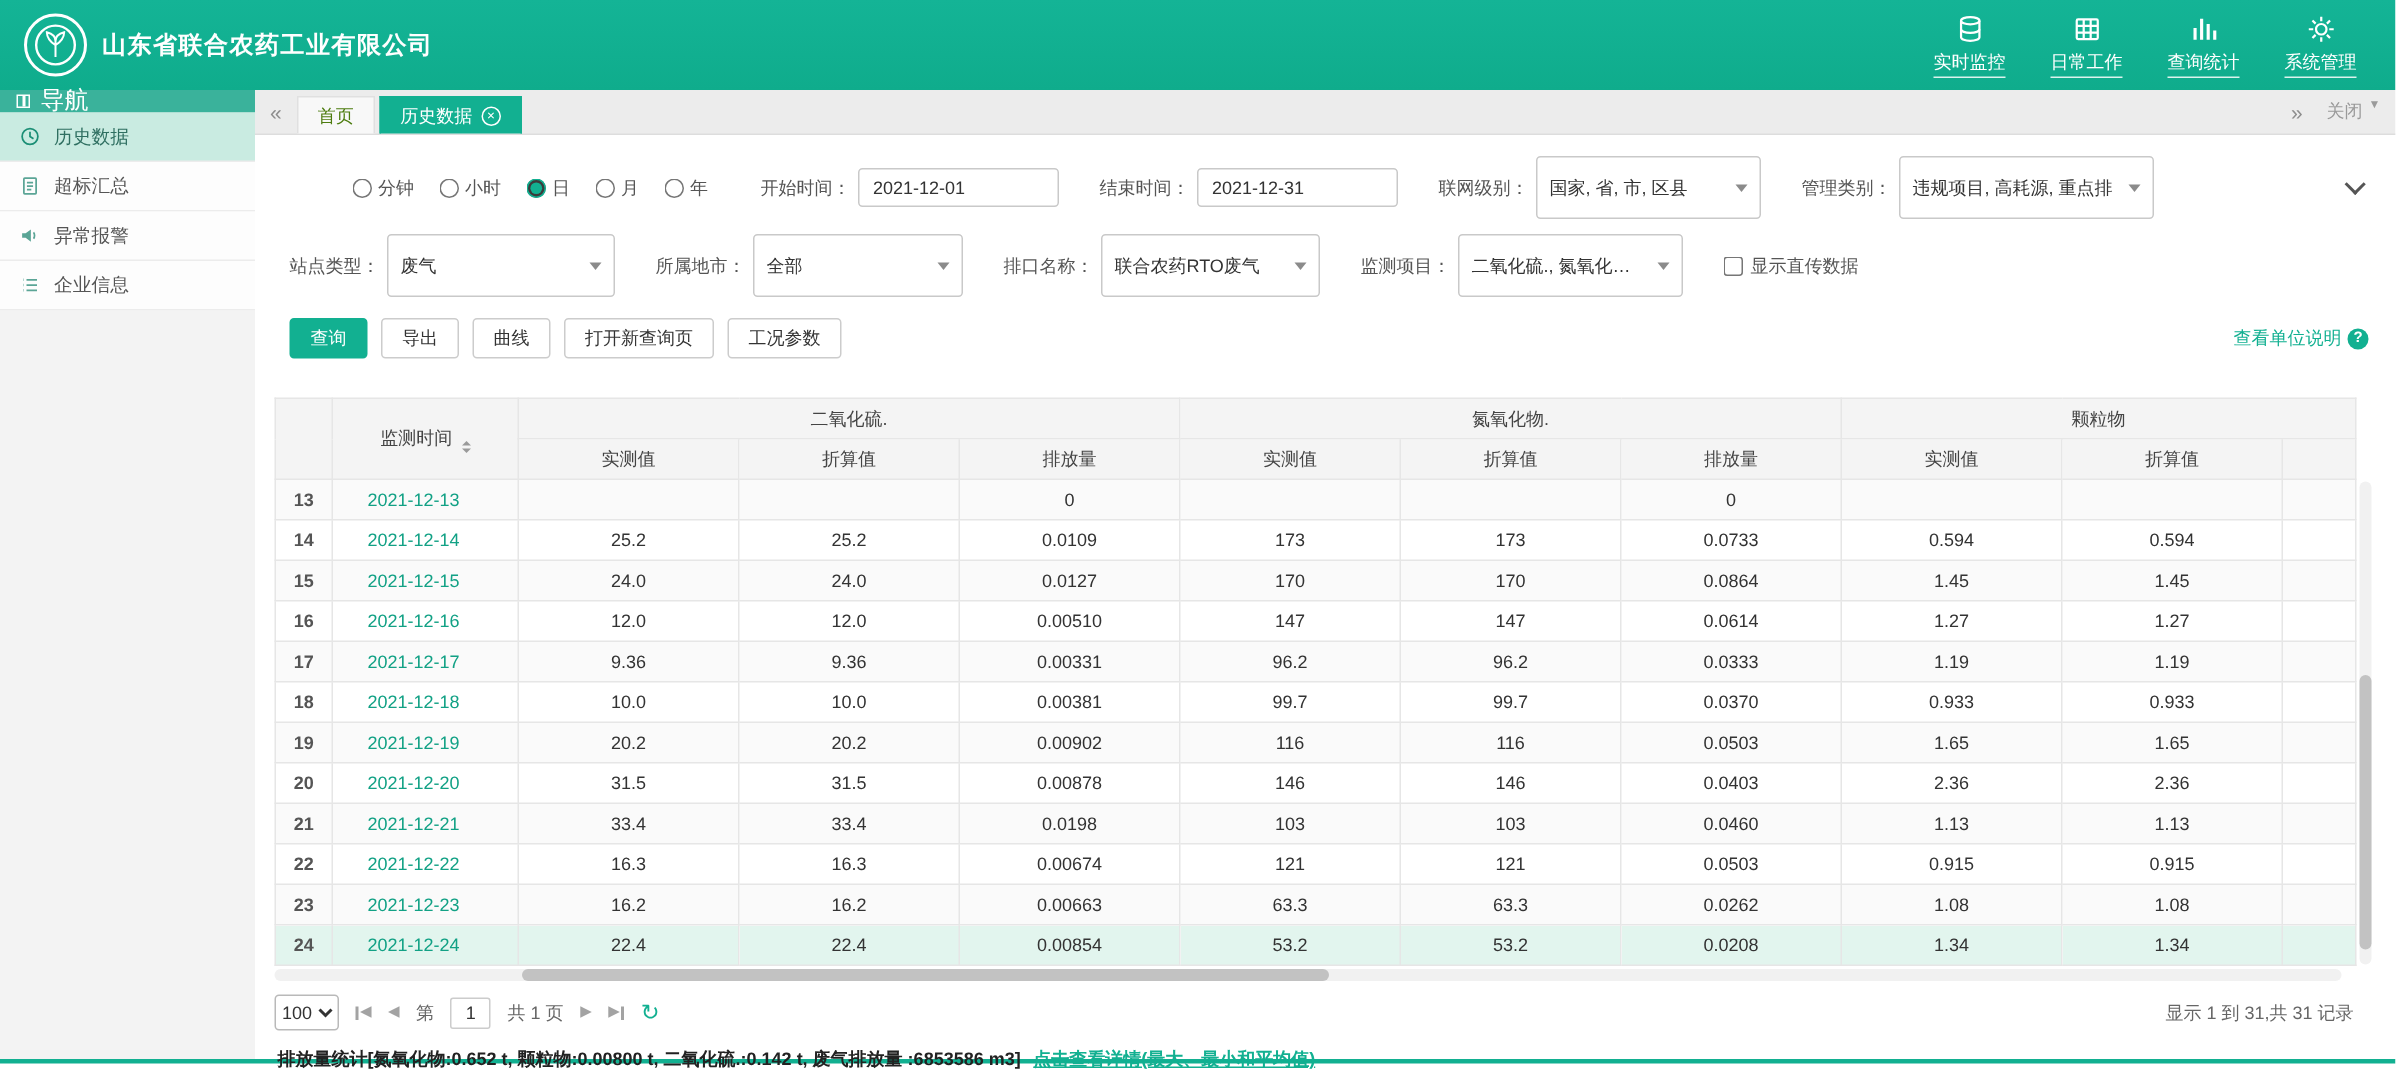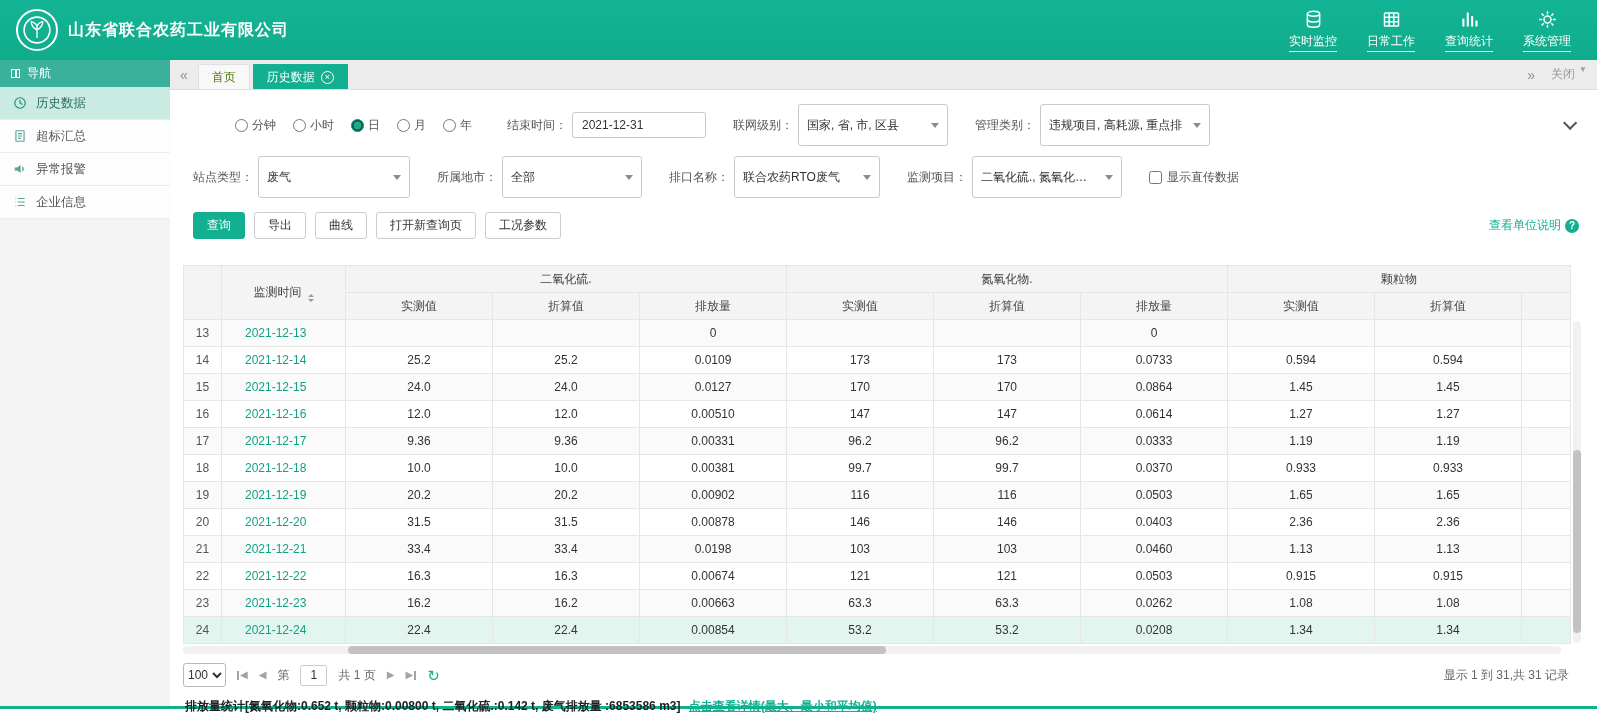--- a/index.html
+++ b/index.html
@@ -21,21 +21,21 @@
   .logo svg{width:32px;height:32px;}
   .company{color:#fff;font-size:16px;font-weight:bold;margin-left:10px;letter-spacing:1px;}
   .top-nav{margin-left:auto;display:flex;gap:30px;padding-right:10px;}
   .topnav-item{display:flex;flex-direction:column;align-items:center;gap:3px;color:#fff;font-size:12px;cursor:pointer;}
   .topnav-item svg{width:21px;height:21px;display:block;}
   .topnav-label{border-bottom:1px solid rgba(255,255,255,.85);padding-bottom:1px;white-space:nowrap;}
 
   
   .layout{display:flex;height:646px;}
   .sidebar{width:170px;background:#f3f3f3;display:flex;flex-direction:column;flex:none;}
-  .side-title{height:27px;background:#3ab29b;color:#fff;font-size:12px;display:flex;align-items:center;gap:7px;padding:0 11px;flex:none;}
+  .side-title{height:15px;background:#3ab29b;color:#fff;font-size:16px;display:flex;align-items:center;gap:7px;padding:0 11px;flex:none;}
   .side-title-icon{width:9px;height:9px;border:1.5px solid #fff;position:relative;flex:none;}
   .side-title-icon::after{content:"";position:absolute;left:3px;top:0;bottom:0;width:1.5px;background:#fff;}
   .side-menu{list-style:none;margin:0;padding:0;}
   .side-item{height:33px;display:flex;align-items:center;gap:9px;padding:0 13px;font-size:12.5px;color:#555;background:#fdfdfd;border-bottom:1px solid #ececec;cursor:pointer;}
   .side-item svg{width:14px;height:14px;color:#5ba596;flex:none;}
   .side-item.active{background:#c9ebe1;color:#2f6f61;}
   .side-item.active svg{color:#1c8f76;}
 
   .main{flex:1;min-width:0;display:flex;flex-direction:column;background:#fff;}
 
@@ -74,21 +74,21 @@
   .btn{height:27px;padding:0 13px;border:1px solid #ccc;border-radius:3px;background:#fff;color:#333;font-size:12px;font-family:inherit;cursor:pointer;white-space:nowrap;}
   .btn.primary{background:var(--primary);border-color:var(--primary);color:#fff;}
   .unit-note{margin-left:auto;margin-right:2px;display:flex;align-items:center;gap:4px;color:var(--primary);font-size:12px;cursor:pointer;}
   .q-icon{width:14px;height:14px;border-radius:50%;background:var(--primary);color:#fff;font-size:10px;display:flex;align-items:center;justify-content:center;font-weight:bold;}
 
   
   .table-zone{position:relative;margin-top:26px;padding-right:10px;}
   table{width:100%;border-collapse:collapse;table-layout:fixed;font-size:12px;color:#333;}
   th,td{border:1px solid #e6e6e6;height:27px;padding:0 4px;text-align:center;font-weight:normal;overflow:hidden;white-space:nowrap;}
   thead th{background:#f4f4f4;color:#444;}
-  td.num-cell{color:#555;}
+  td.num-cell{color:#555;font-weight:bold;}
   td.date-cell{color:#12a185;text-align:left;padding-left:23px;cursor:pointer;}
   tbody tr:nth-child(odd) td{background:#fafafa;}
   tbody tr.highlight td{background:var(--row-highlight);}
   .sort{display:inline-flex;flex-direction:column;margin-left:6px;vertical-align:-1px;}
   .sort i{display:block;width:0;height:0;border:3.5px solid transparent;}
   .sort .up{border-bottom-color:#9a9a9a;border-top-width:0;margin-bottom:2px;}
   .sort .down{border-top-color:#9a9a9a;border-bottom-width:0;}
 
   .vscroll{position:absolute;top:56px;right:0;width:8px;height:322px;background:#f1f1f1;border-radius:4px;}
   .vthumb{position:absolute;left:0;right:0;top:40%;height:57%;background:#c2c2c2;border-radius:4px;}
@@ -246,20 +246,24 @@
             <label class="radio">
               <input type="radio" name="period" style="">
               <span>月</span>
             </label>
             <label class="radio">
               <input type="radio" name="period" style="">
               <span>年</span>
             </label>
           </div>
         <div class="fgroup">
+          <span class="flabel">开始时间：</span>
+          <input class="text-input" value="2021-12-01" style="">
+        </div>
+        <div class="fgroup">
           <span class="flabel">结束时间：</span>
           <input class="text-input" value="2021-12-31" style="">
         </div>
         <div class="fgroup">
           <span class="flabel">联网级别：</span>
           <div class="select w150">
             <span>国家, 省, 市, 区县</span>
             <span class="sel-caret"></span>
           </div>
         </div>

